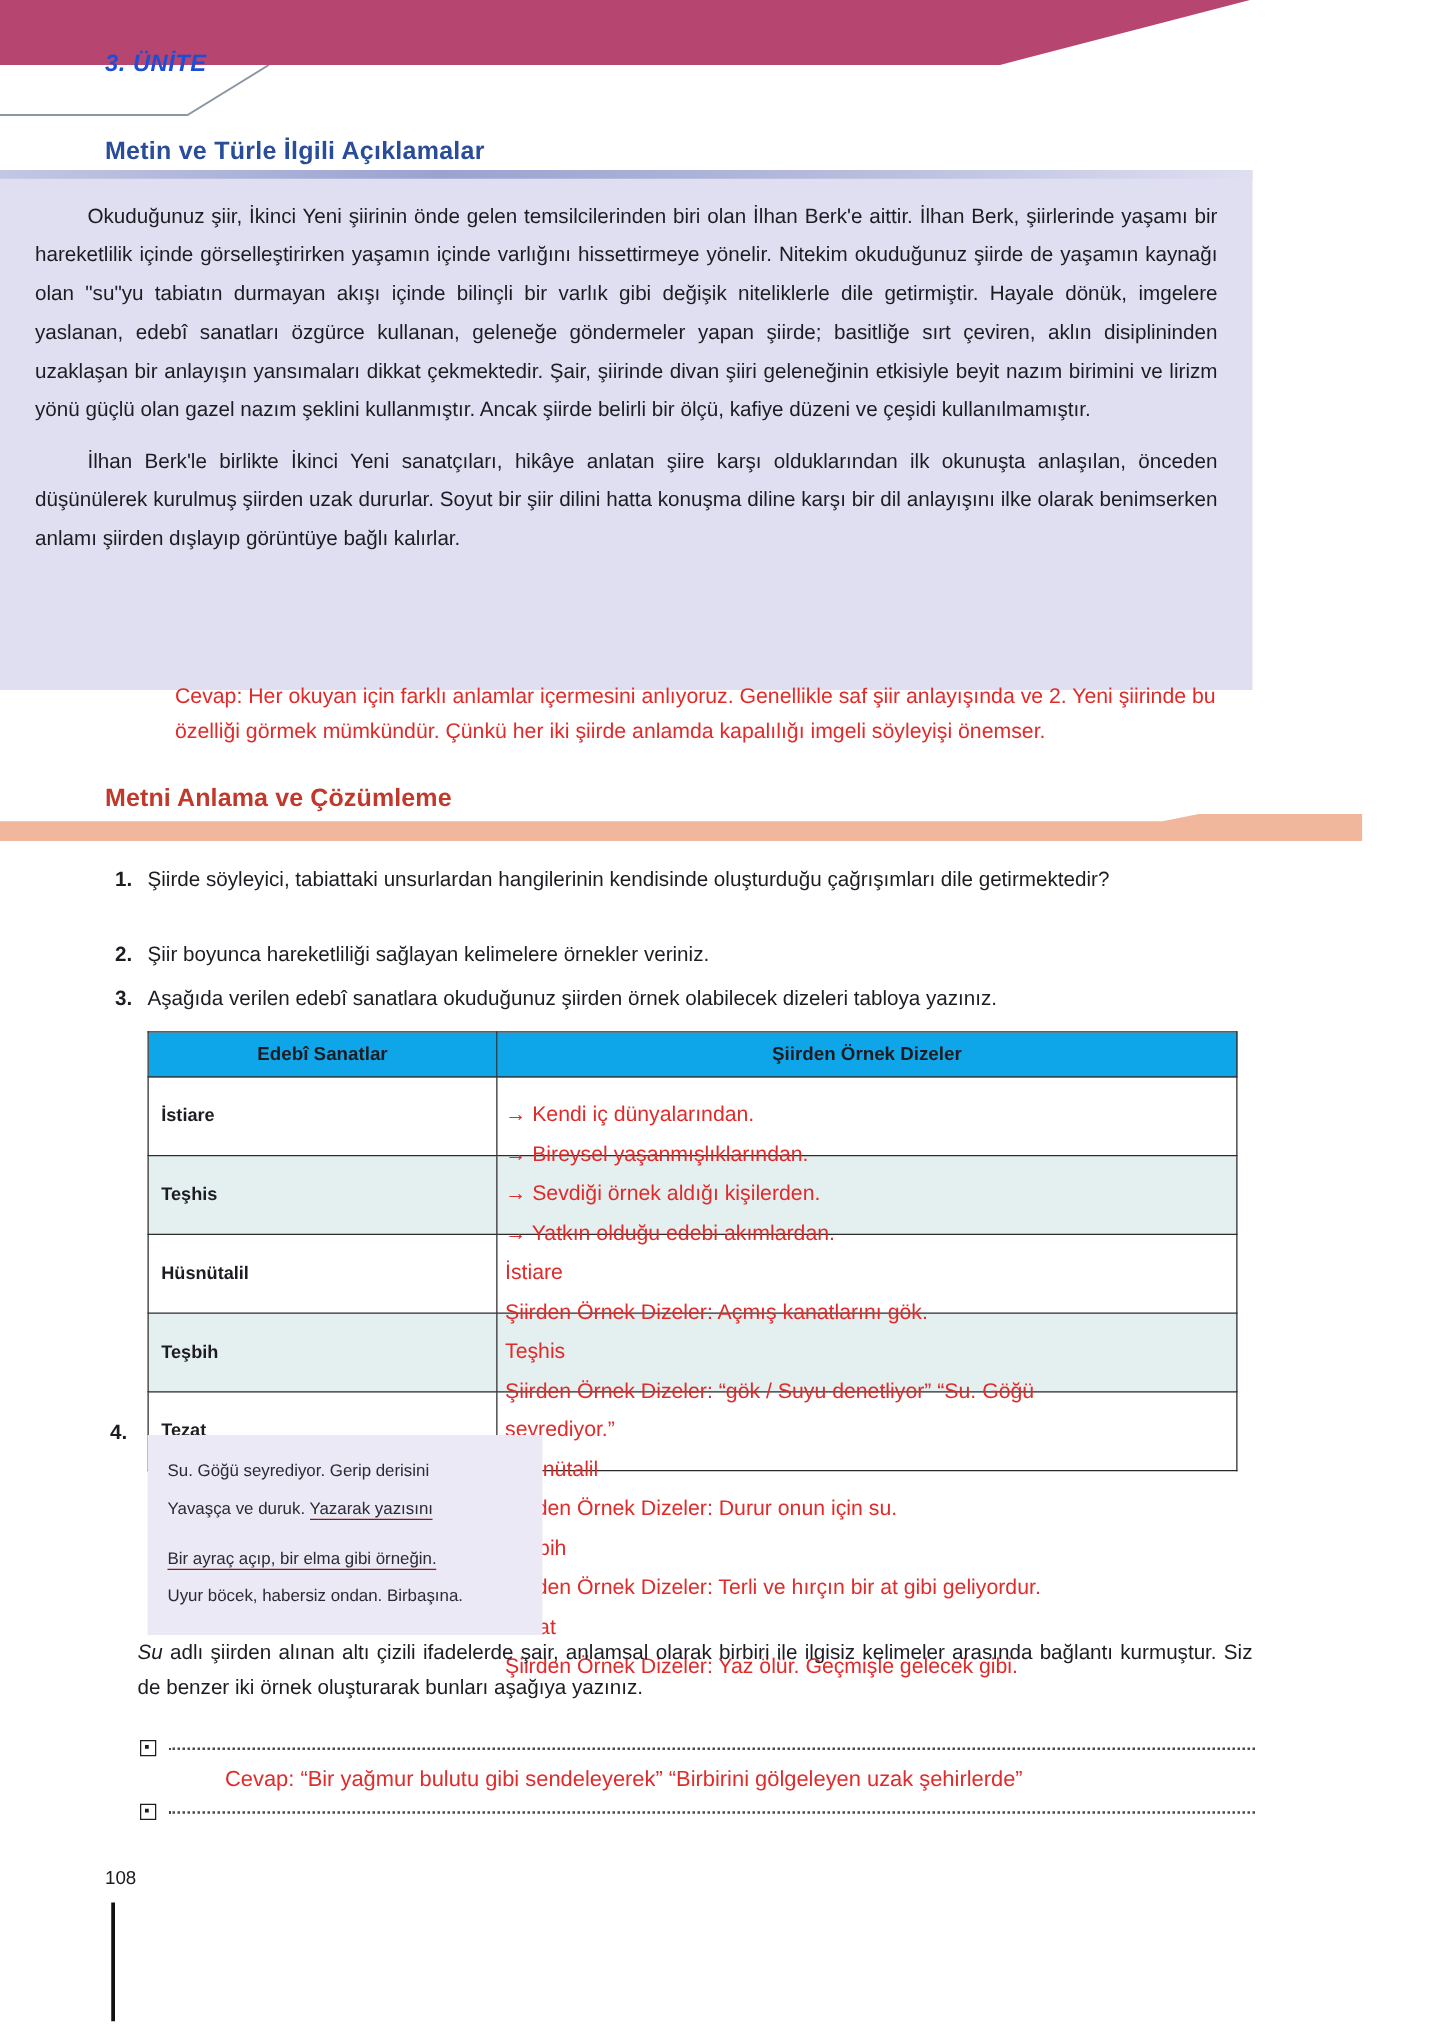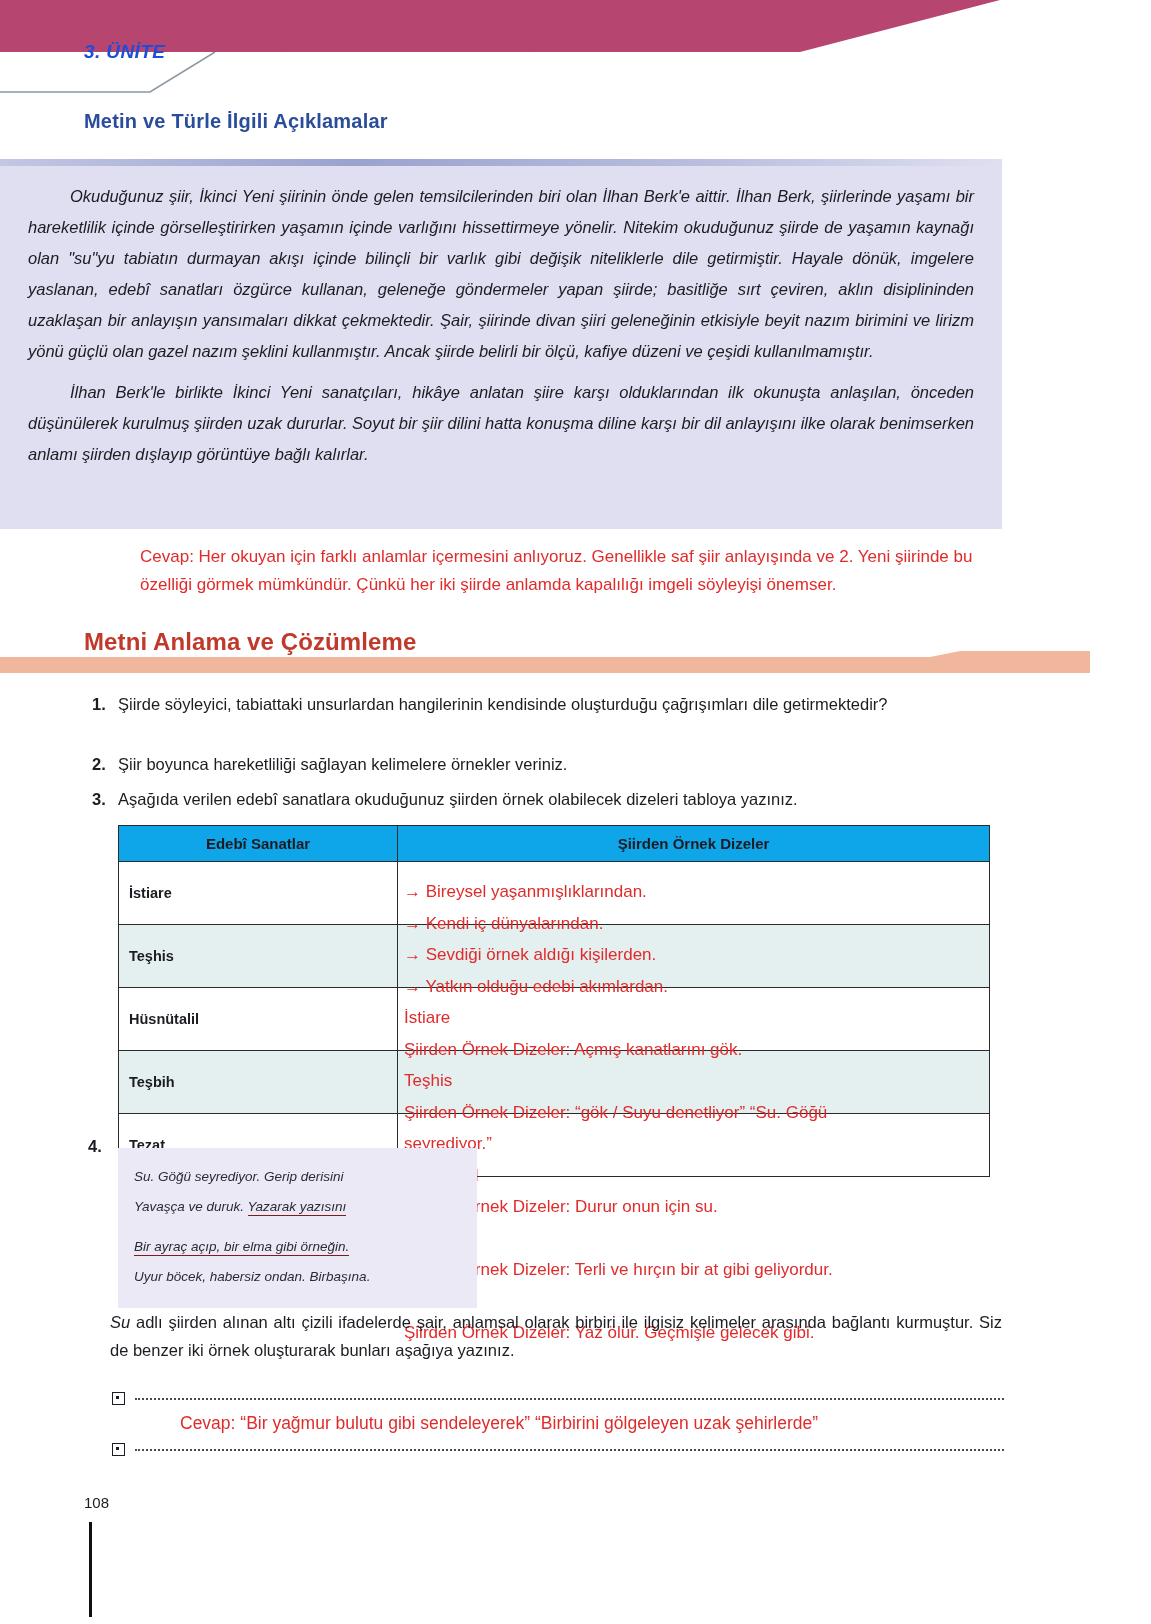--- a/index.html
+++ b/index.html
@@ -57,27 +57,26 @@
     left: 84px; top: 110px;
     font-size: 20px;
     font-weight: bold;
     color: #2a4d9b;
     letter-spacing: 0.2px;
   }
 
   
   .info-box {
     position: absolute;
-    left: 0; top: 159px;
+    left: 0; top: 136px;
     width: 1002px;
-    height: 370px;
+    height: 416px;
     background: #dfdff1;
     box-sizing: border-box;
     padding: 22px 28px 10px 28px;
-    font-style: italic;
   }
   .info-box .topglow {
     position:absolute; left:0; top:0; width:100%; height:7px;
     background: linear-gradient(to right, #c3c7e4 0%, #9aa3cf 35%, #b9bede 70%, #dfdff1 100%);
   }
   .info-box p {
     margin: 0 0 10px 0;
     font-size: 16.5px;
     line-height: 31px;
     color: #1c1c22;
@@ -99,21 +98,21 @@
   .salmon-bar {
     position: absolute;
     left: 0; top: 651px;
     width: 1090px; height: 22px;
     background: #f0b79c;
     clip-path: polygon(0 6px, 930px 6px, 960px 0, 1090px 0, 1090px 22px, 0 22px);
   }
   .sec-heading-red {
     position: absolute;
     left: 84px; top: 628px;
-    font-size: 24px;
+    font-size: 20px;
     font-weight: bold;
     color: #c0392b;
     letter-spacing: 0.1px;
   }
 
   
   .q {
     position: absolute;
     font-size: 16.5px;
     line-height: 28px;
@@ -176,25 +175,24 @@
   .q4num {
     position: absolute;
     left: 88px; top: 1137px;
     font-size: 16.5px;
     font-weight: bold;
     color: #1c1c22;
   }
   .poem-box {
     position: absolute;
     left: 118px; top: 1148px;
-    width: 359px;
+    width: 316px;
     background: #ebe9f5;
     padding: 14px 16px 16px 16px;
     box-sizing: border-box;
-    font-style: italic;
   }
   .poem-box .ln {
     font-size: 13.5px;
     line-height: 30px;
     color: #2b2b33;
     white-space: nowrap;
   }
   .poem-box .ul { border-bottom: 1px solid #7f1d1d; padding-bottom: 1px; }
   .poem-box .gap { height: 10px; }
 
@@ -327,22 +325,22 @@
         <td class="ex"></td>
       </tr>
       <tr>
         <td class="art">Tezat</td>
         <td class="ex"></td>
       </tr>
     </tbody>
   </table>
 
   <div class="red-table-lines">
+    <div>→ Kendi iç dünyalarından.</div>
     <div>→ Bireysel yaşanmışlıklarından.</div>
-    <div>→ Kendi iç dünyalarından.</div>
     <div>→ Sevdiği örnek aldığı kişilerden.</div>
     <div>→ Yatkın olduğu edebi akımlardan.</div>
     <div>İstiare</div>
     <div>Şiirden Örnek Dizeler: Açmış kanatlarını gök.</div>
     <div>Teşhis</div>
     <div>Şiirden Örnek Dizeler: “gök / Suyu denetliyor” “Su. Göğü</div>
     <div>seyrediyor.”</div>
     <div>Hüsnütalil</div>
     <div>Şiirden Örnek Dizeler: Durur onun için su.</div>
     <div>Teşbih</div>

